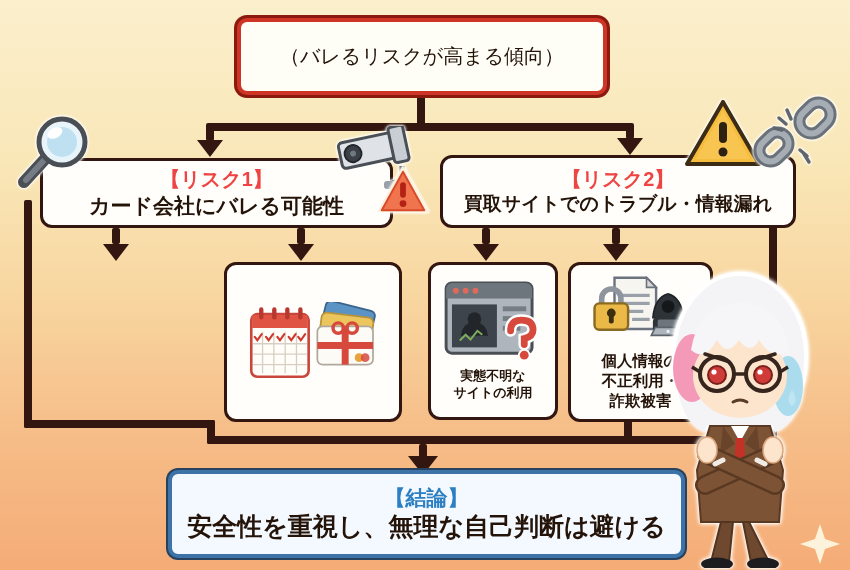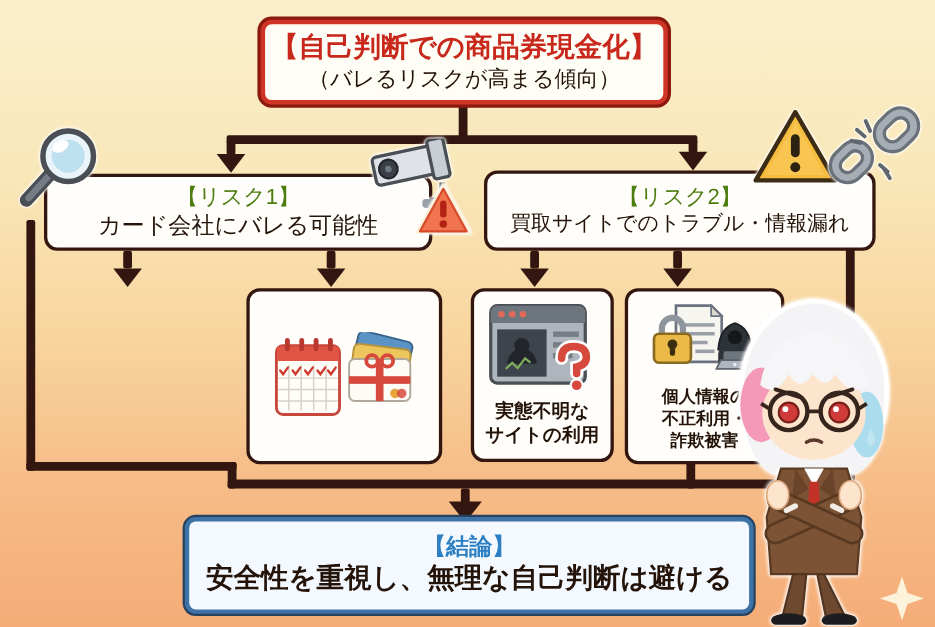--- a/index.html
+++ b/index.html
@@ -13,25 +13,25 @@
   .ahead { position:absolute; width:0; height:0; z-index:1;
     border-left:13px solid transparent; border-right:13px solid transparent; border-top:17px solid #33160f; }
   .ahead.big { border-left-width:15px; border-right-width:15px; border-top-width:19px; }
 
   
   .box { position:absolute; background:#fffefa; border:3px solid #33160f; border-radius:12px; z-index:2;
     display:flex; flex-direction:column; align-items:center; justify-content:center; text-align:center; }
   .topbox { background:#fffef6; border:4px solid #cf3527; border-radius:10px; box-shadow:0 0 0 3px #8c190e; }
   .toptitle { color:#c8281b; font-weight:700; font-size:25px; line-height:1.25; }
   .topsub { color:#241309; font-weight:400; font-size:20px; line-height:1.25; }
-  .risk-heading { color:#4d7c0f; font-weight:400; font-size:20px; line-height:1.3; }
-  .risk-label { color:#241309; font-weight:400; font-size:21px; line-height:1.3; }
+  .risk-heading { color:#ef4444; font-weight:700; font-size:20px; line-height:1.3; }
+  .risk-label { color:#241309; font-weight:700; font-size:21px; line-height:1.3; }
   .risk-label.long { font-size:19px; }
   .cause-label { color:#241309; font-weight:700; font-size:15.5px; line-height:1.3; white-space:pre-line; margin-top:4px; }
-  .cause-label.two-line { font-size:17px; }
+  .cause-label.two-line { font-size:13px; }
   .conclbox { background:#f3f9fe; border:4px solid #3e73a8; border-radius:10px; box-shadow:0 0 0 2px #26425f; }
   .concl-heading { color:#2b7fc2; font-weight:700; font-size:21px; line-height:1.2; }
   .concl-label { color:#241309; font-weight:700; font-size:25px; line-height:1.3; }
 
   .icon { position:absolute; z-index:3; }
   .sticker { filter:drop-shadow(0 0 1.5px #fff) drop-shadow(0 0 1px #fff); }
   .cause-icon { position:relative; z-index:3; }
   .mascot { position:absolute; left:664px; top:268px; width:152px; height:300px; z-index:4;
     filter:drop-shadow(0 0 2px #fff) drop-shadow(0 0 1px #fff); }
   .sparkle { position:absolute; z-index:3; }
@@ -60,21 +60,20 @@
   <div class="ln" style="left:24px;top:200px;width:8px;height:228px"></div>
   <div class="ln" style="left:24px;top:420px;width:191px;height:8px"></div>
   <div class="ln" style="left:207px;top:420px;width:8px;height:24px"></div>
   <div class="ln" style="left:207px;top:436px;width:570px;height:8px"></div>
   <div class="ln" style="left:769px;top:226px;width:8px;height:218px"></div>
   <div class="ln" style="left:624px;top:420px;width:8px;height:24px"></div>
   <div class="ln" style="left:419px;top:444px;width:8px;height:14px"></div>
   <div class="ahead big" style="left:408px;top:456px"></div>
 
   <div class="box topbox" style="left:237px;top:18px;width:370px;height:77px">
-    <div class="toptitle">【自己判断での商品券現金化】</div>
     <div class="topsub">（バレるリスクが高まる傾向）</div>
   </div>
 
   <div class="box" style="left:40px;top:158px;width:353px;height:70px">
     <div class="risk-heading">【リスク1】</div>
     <div class="risk-label">カード会社にバレる可能性</div>
   </div>
   <div class="box" style="left:440px;top:155px;width:356px;height:73px">
     <div class="risk-heading">【リスク2】</div>
     <div class="risk-label long">買取サイトでのトラブル・情報漏れ</div>

